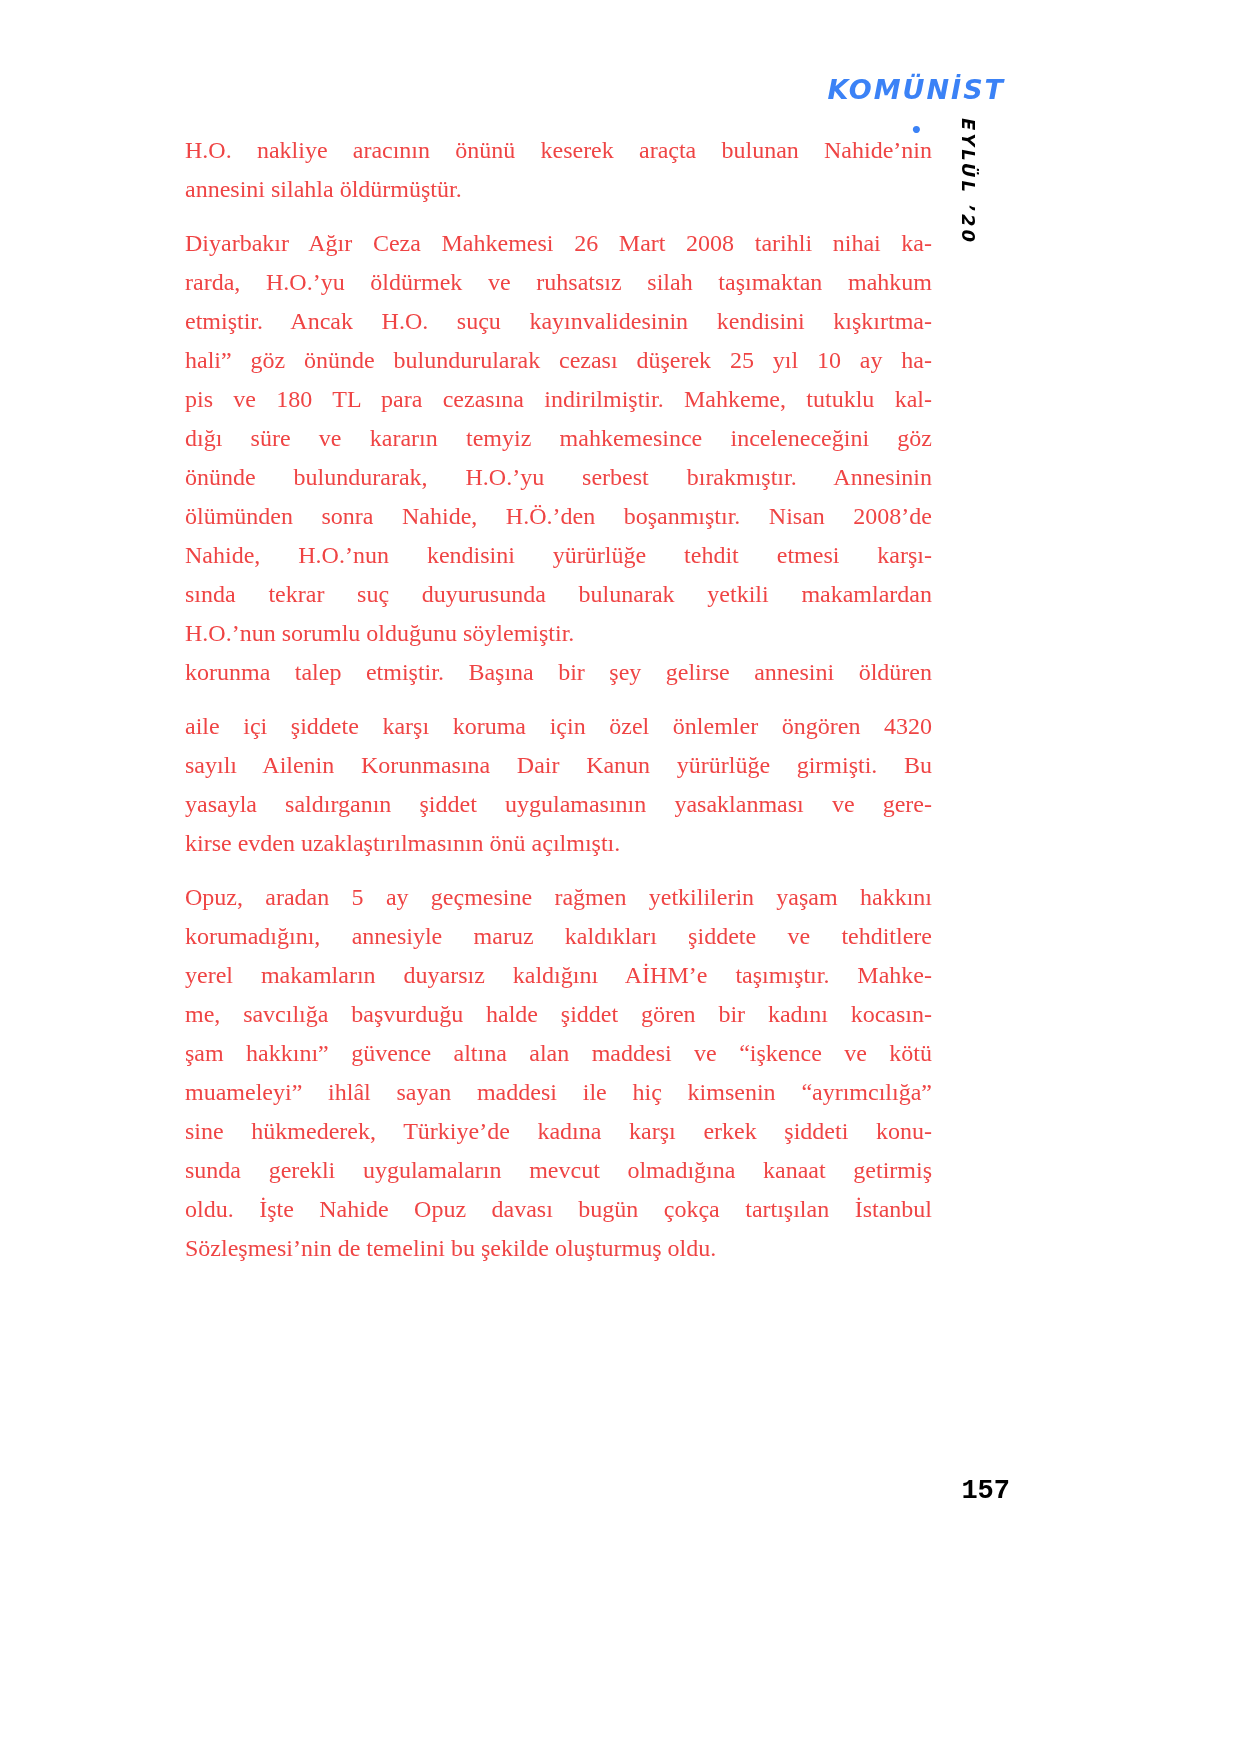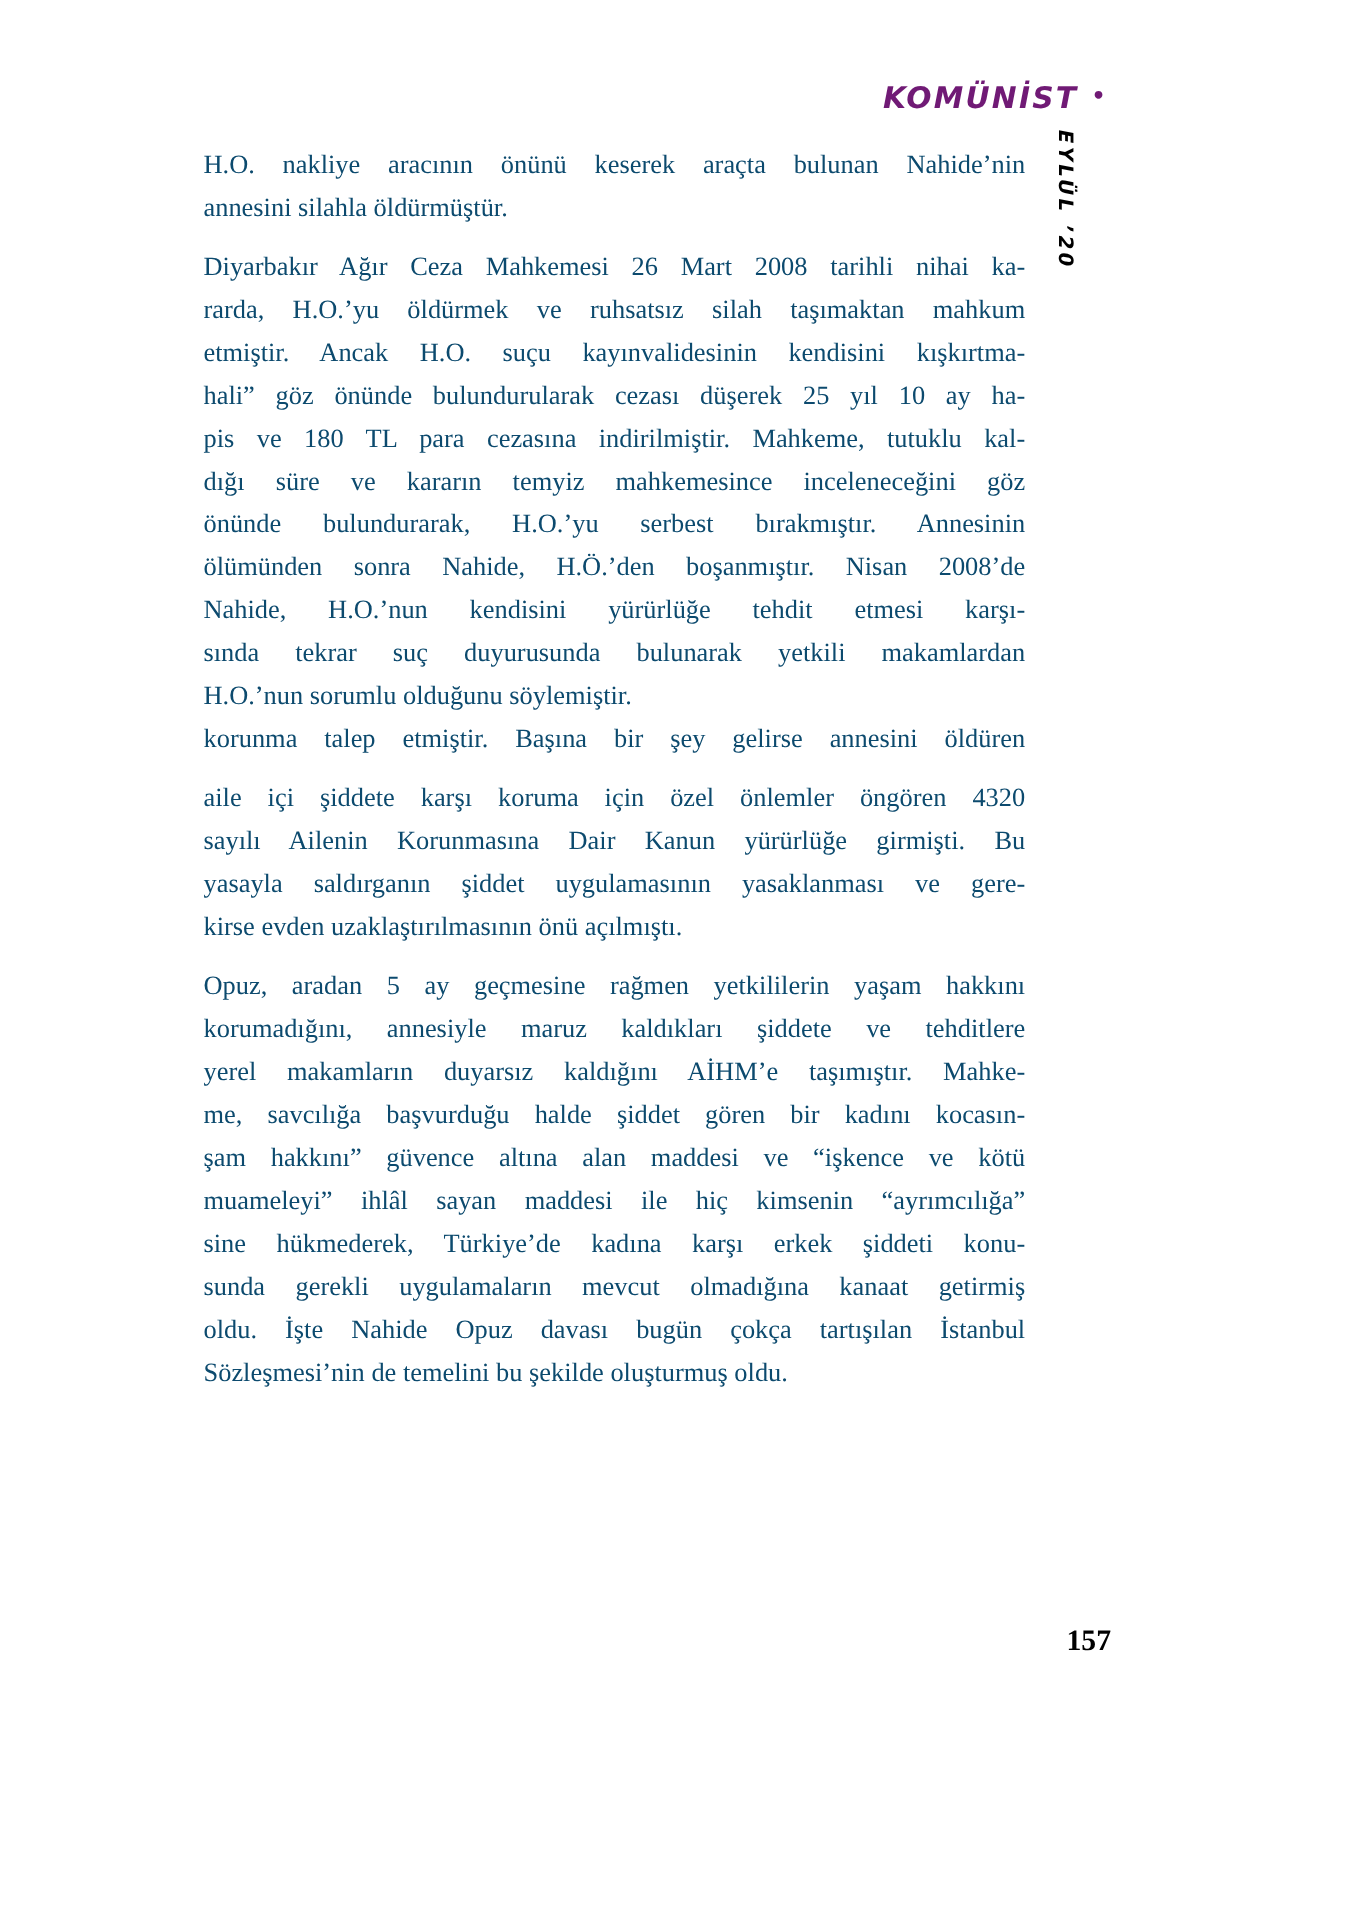--- a/index.html
+++ b/index.html
@@ -17,29 +17,30 @@
     margin: 0 auto;
     font-family: "Liberation Serif", serif;
   }
 
   
   .masthead {
     position: absolute;
     top: 74px;
     right: 236px;
     display: inline-flex;
-    align-items: flex-start;
+    align-items: center;
     gap: 12px;
     font-family: "DejaVu Sans", sans-serif;
     font-weight: bold;
     font-style: italic;
     font-size: 27px;
     letter-spacing: 2px;
-    color: #701a75;
+    color: #3b82f6;
     white-space: nowrap;
+    flex-direction: column;
   }
   .masthead .bullet {
     font-style: normal;
     font-size: 20px;
     letter-spacing: 0;
     transform: translateY(1px);
   }
 
   
   .issue-label {
@@ -57,40 +58,40 @@
   }
 
   
   .body-text {
     position: absolute;
     top: 131px;
     left: 185px;
     width: 747px;
     font-size: 24px;
     line-height: 39px;
-    color: #0c4a6e;
+    color: #ef4444;
   }
   .paragraph {
     margin: 0 0 15px 0;
   }
   .line {
     text-align: justify;
     text-align-last: justify;
     white-space: normal;
   }
   .line.last {
     text-align-last: left;
   }
 
   
   .page-number {
     position: absolute;
     top: 1476px;
     right: 231px;
-    font-family: Liberation Serif, serif;
+    font-family: Liberation Mono, monospace;
     font-weight: bold;
     font-size: 27px;
     color: #000;
   }
 </style>
 </head>
 <body>
 
 <div class="page">
 

